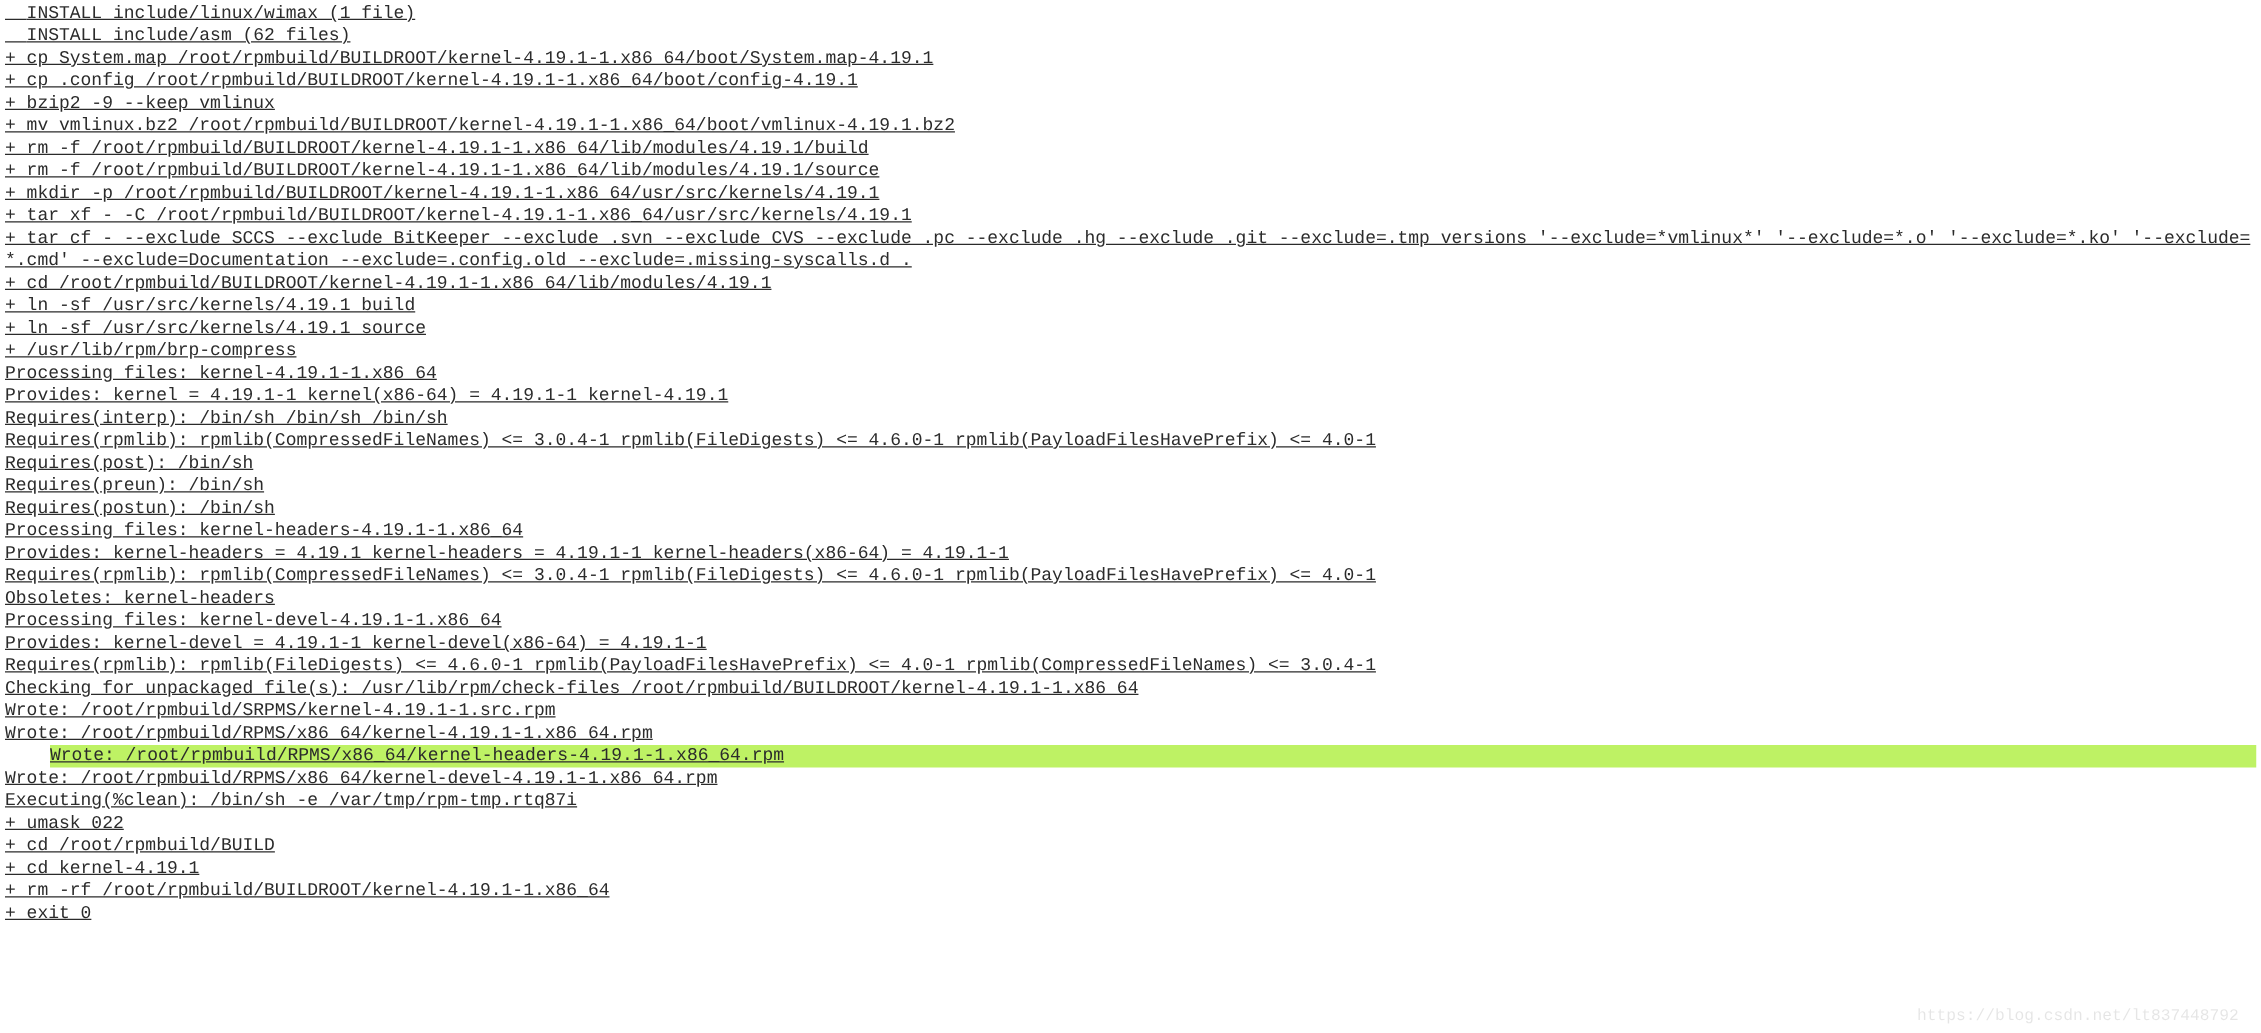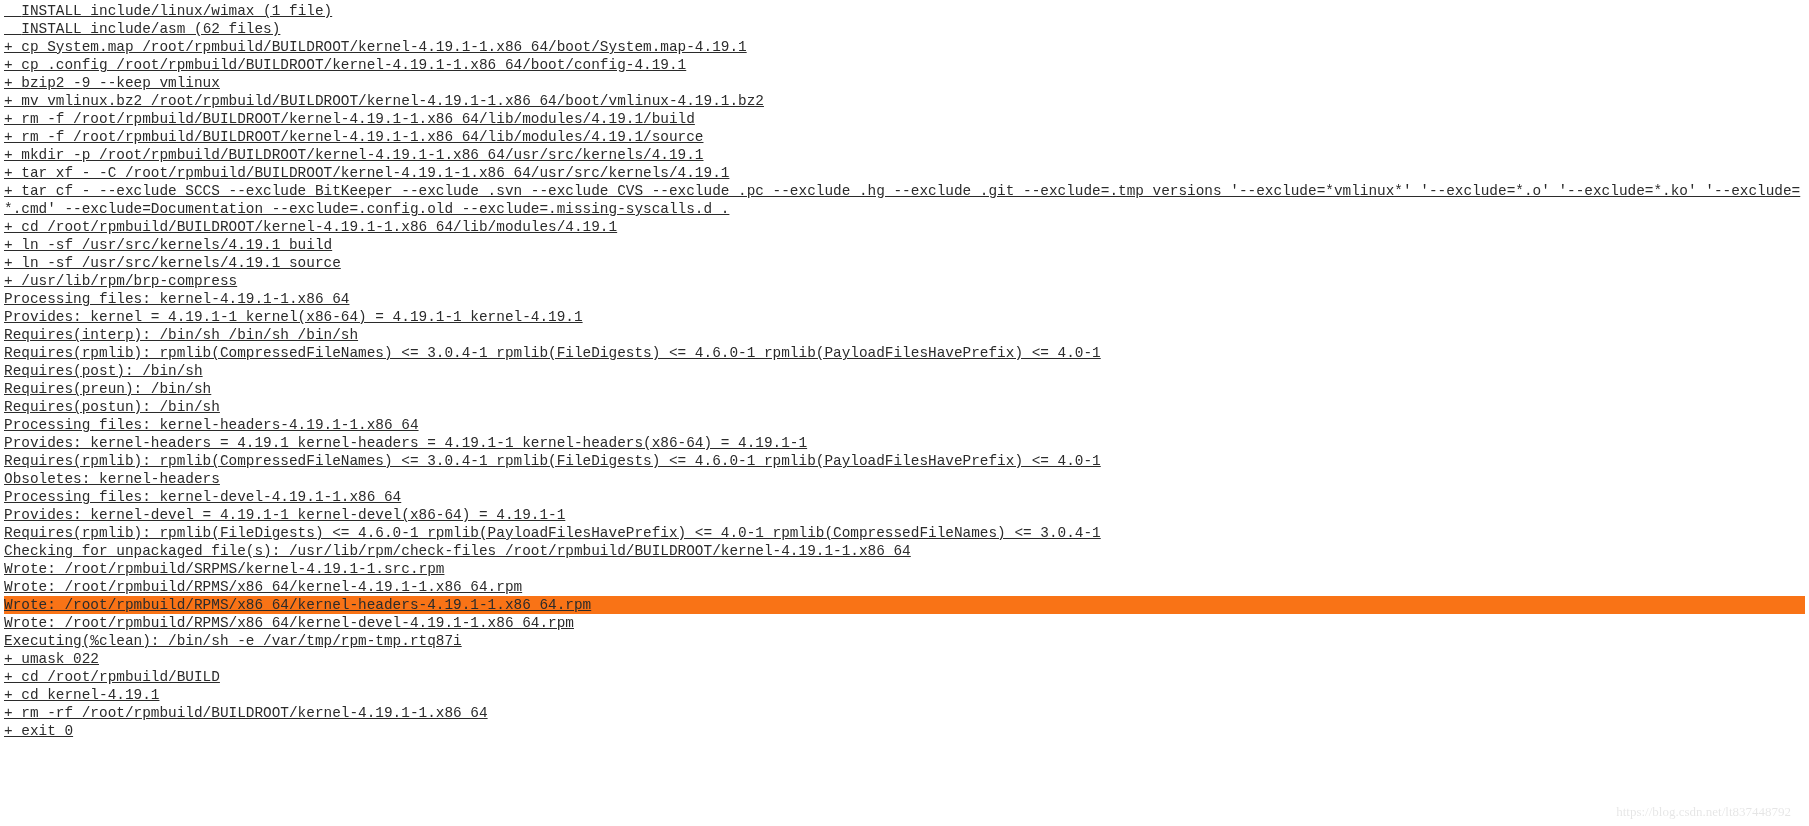--- a/index.html
+++ b/index.html
@@ -13,26 +13,26 @@
     padding: 2px 4px;
     font-family: "Consolas", "Menlo", "Courier New", monospace;
     font-size: 14.4px;
     line-height: 18px;
     white-space: pre-wrap;
     word-break: break-all;
     color: #2b2b2b;
     text-decoration: underline;
   }
   .line { display:block; }
-  .hl { background: #f97316; }
+  .hl { background: #bef264; margin-left: 36px; }
   .watermark {
     position: fixed;
     right: 18px;
     bottom: 6px;
-    font-family: Liberation Serif, serif;
+    font-family: Liberation Mono, monospace;
     font-size: 13px;
     color: rgba(0,0,0,0.10);
     pointer-events: none;
     user-select: none;
     margin-left: 48px;
   }
 </style>
 </head>
 <body>
 

